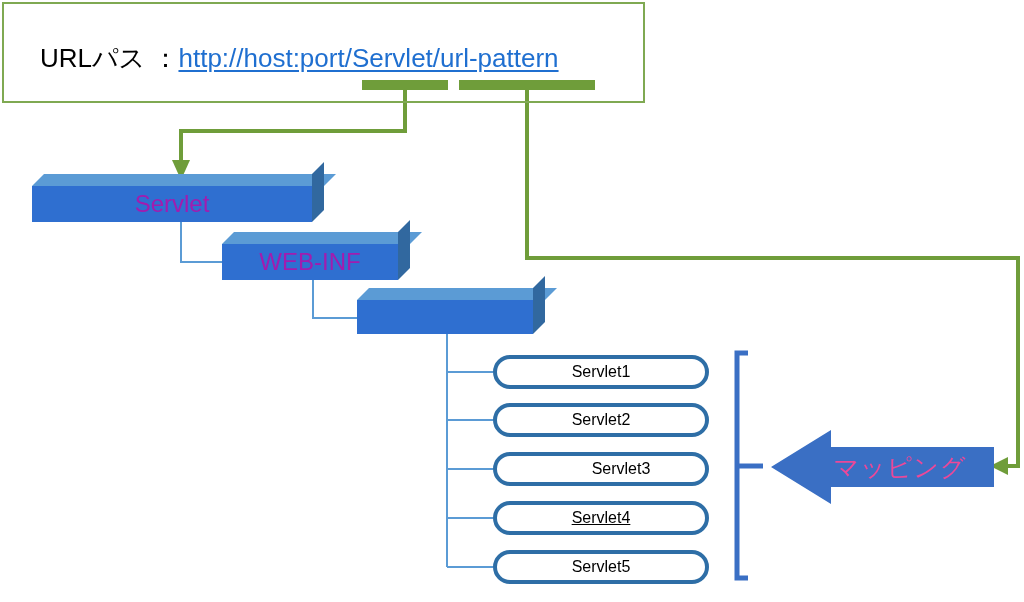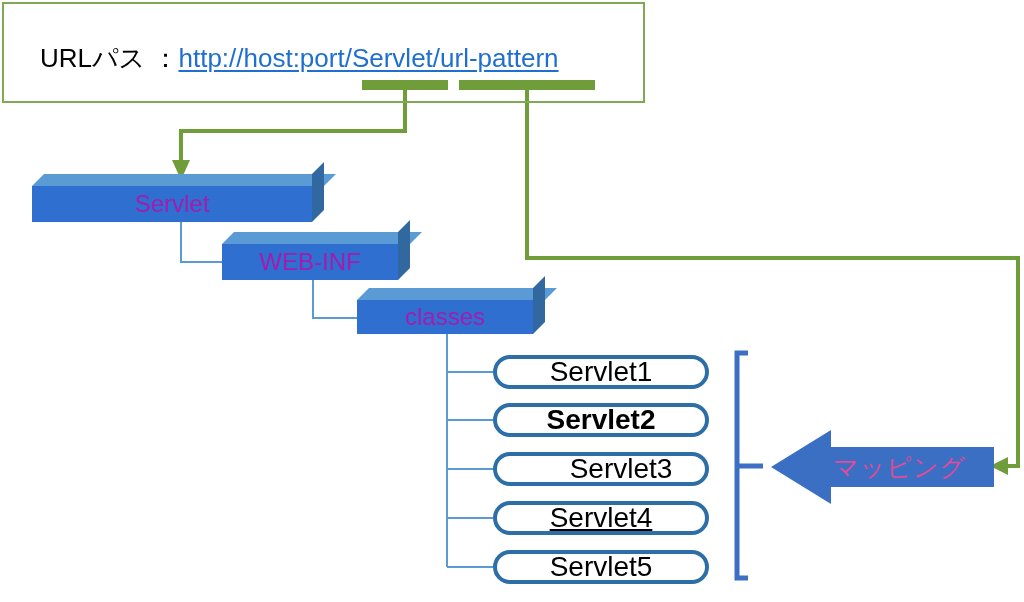--- a/index.html
+++ b/index.html
@@ -114,21 +114,21 @@
     position: absolute;
     height: 34px;
     width: 216px;
     border: 4px solid #2E6EA6;
     border-radius: 17px;
     background: #ffffff;
     box-sizing: border-box;
     display: flex;
     align-items: center;
     justify-content: center;
-    font-size: 28px;
+    font-size: 16px;
     color: #000000;
   }
   .mapping-label {
     position: absolute;
     left: 810px;
     top: 447px;
     width: 180px;
     height: 40px;
     display: flex;
     align-items: center;
@@ -190,27 +190,26 @@
     <div class="top"></div>
     <div class="side"></div>
     <div class="front"></div>
     <div class="label">WEB-INF</div>
   </div>
 
   <div class="bar3d" style="left:357px; top:288px; width:188px; height:46px;">
     <div class="top"></div>
     <div class="side"></div>
     <div class="front"></div>
-    <div class="label">classes</div>
   </div>
 
   <div class="servlet-box" style="left:493px; top:355px;">
     <span>Servlet1</span>
   </div>
-  <div class="servlet-box" style="left:493px; top:403px;font-weight:bold;">
+  <div class="servlet-box" style="left:493px; top:403px;">
     <span>Servlet2</span>
   </div>
   <div class="servlet-box" style="left:493px; top:452px;padding-left:40px;">
     <span>Servlet3</span>
   </div>
   <div class="servlet-box" style="left:493px; top:501px;text-decoration:underline;">
     <span>Servlet4</span>
   </div>
   <div class="servlet-box" style="left:493px; top:550px;">
     <span>Servlet5</span>

